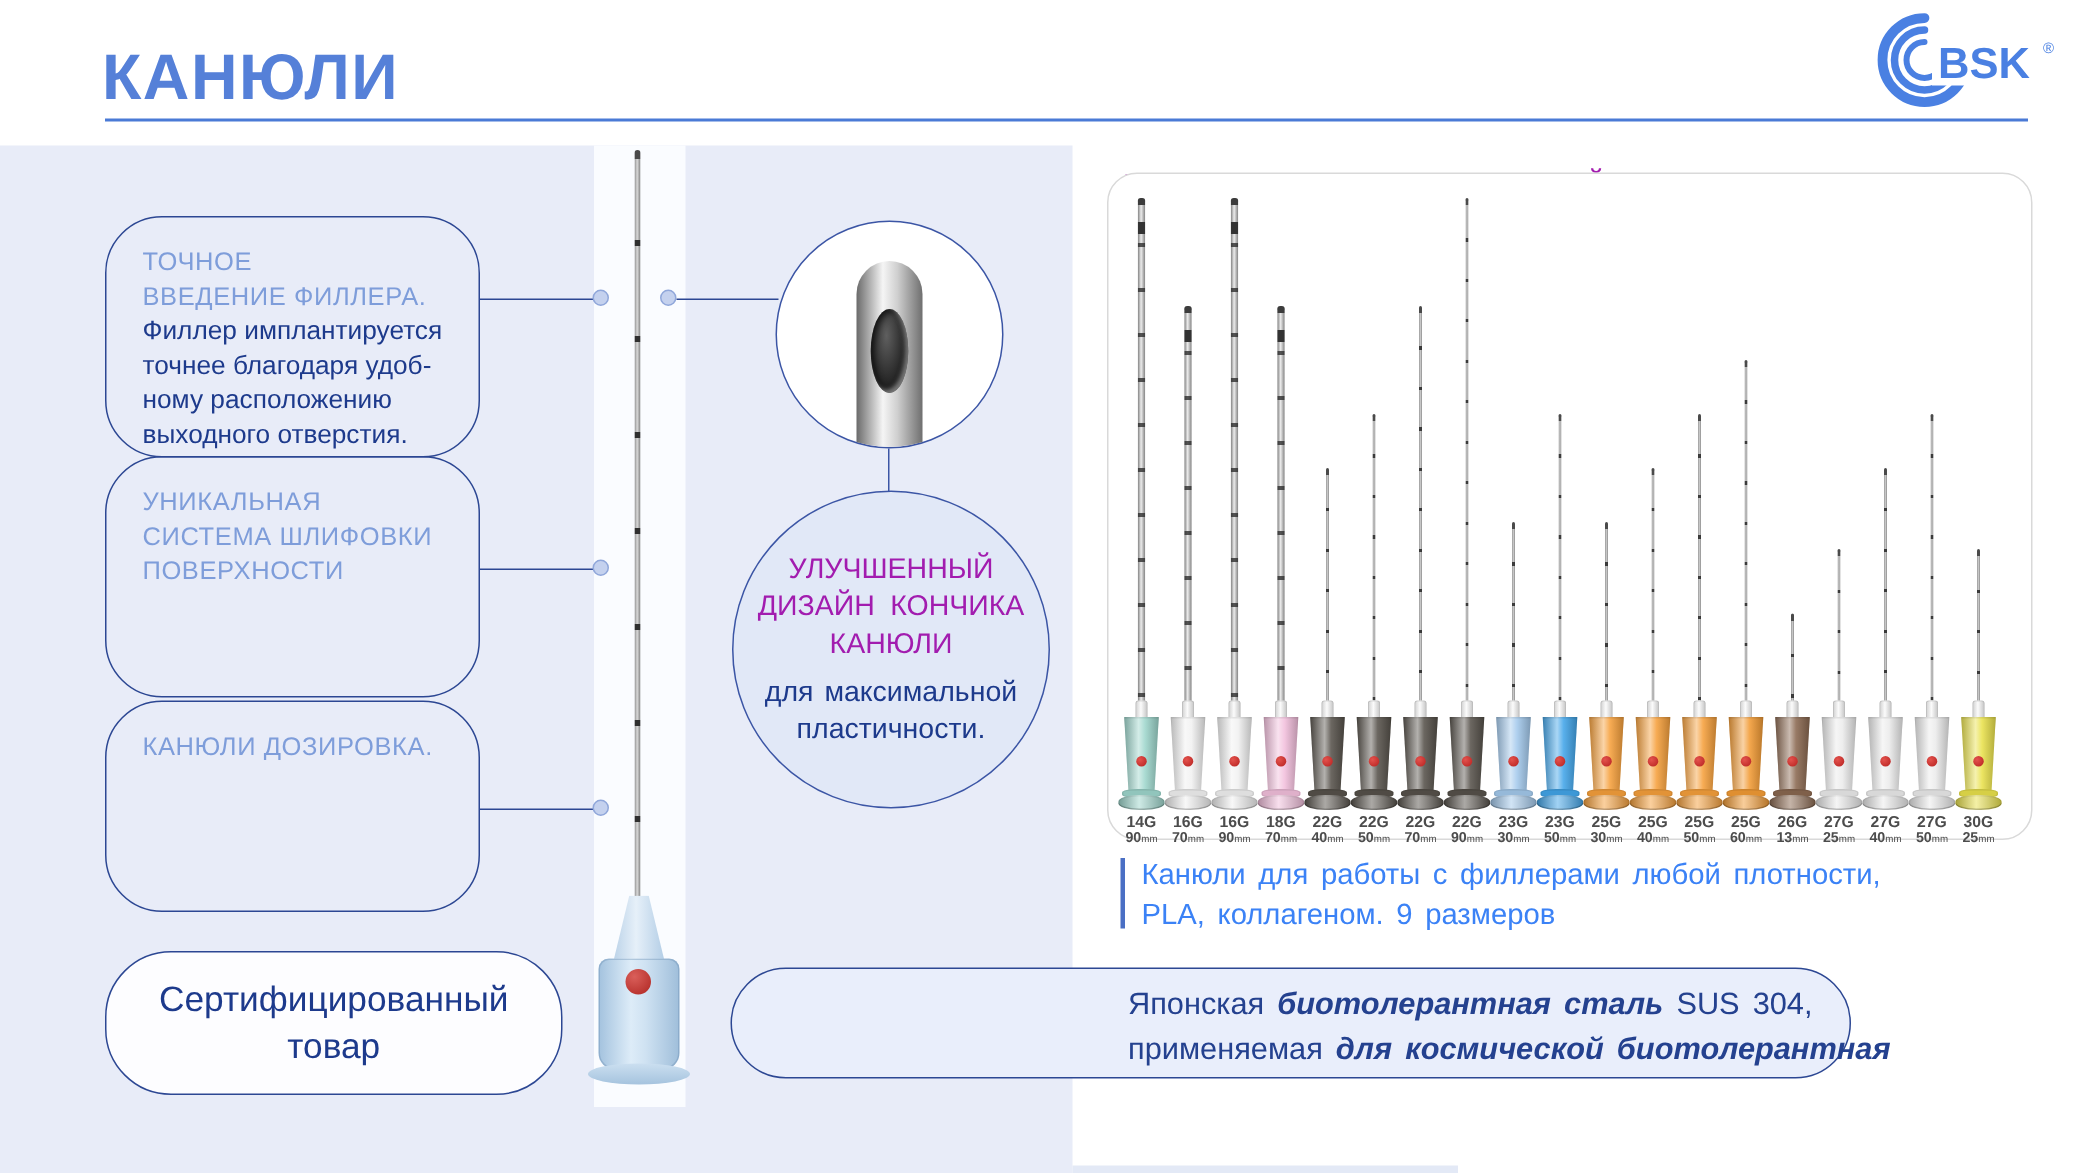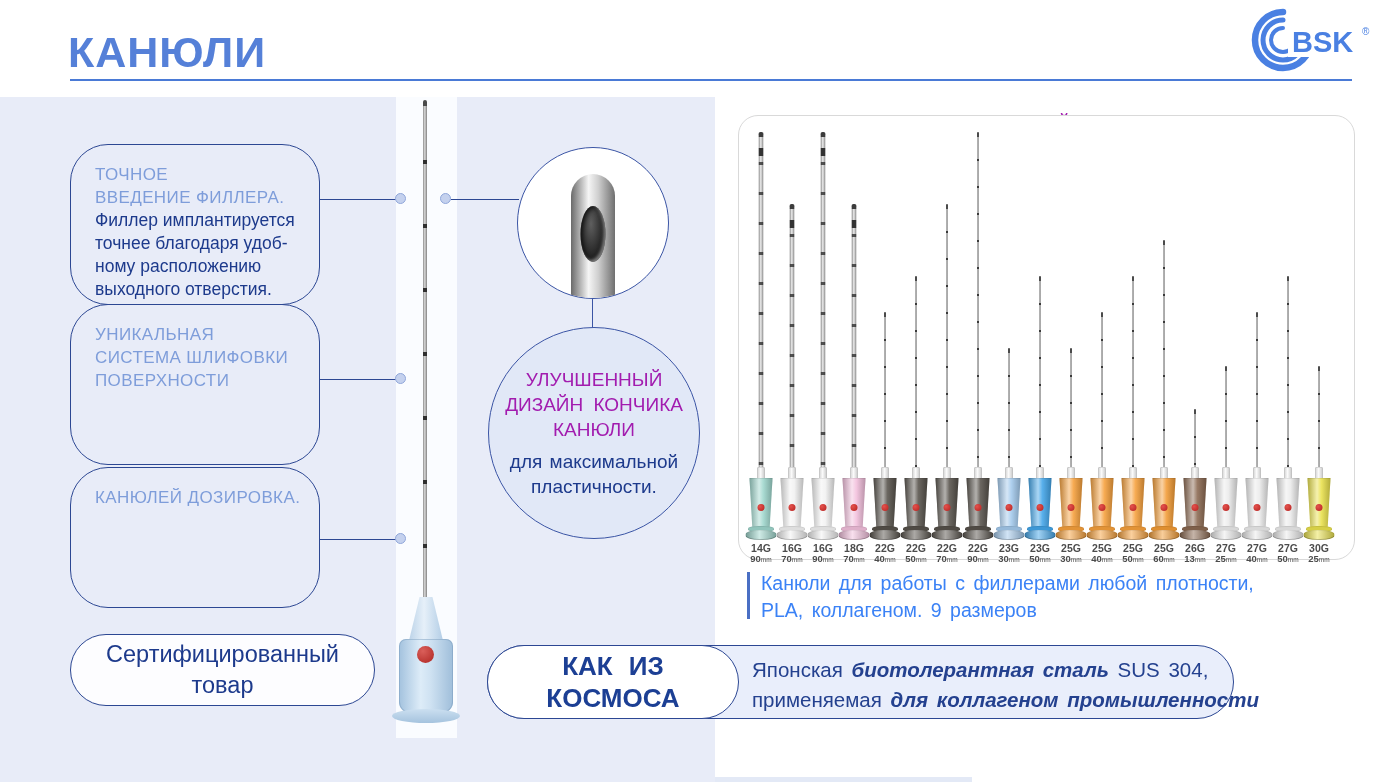--- a/index.html
+++ b/index.html
@@ -55,21 +55,21 @@
   .mag-hole{position:absolute;left:50%;transform:translateX(-50%);top:58px;width:25px;height:56px;border-radius:50%;
     background:radial-gradient(ellipse at 42% 32%,#5f5f5f,#181818 72%);
     box-shadow:inset -2px -2px 3px rgba(200,200,200,.55), inset 2px 2px 4px rgba(0,0,0,.65);}
   .callout{left:488px;top:327px;width:212px;height:212px;border-radius:50%;background:#e1e8f7;
     border:1.6px solid #3b55a5;box-sizing:border-box;display:flex;flex-direction:column;
     align-items:center;justify-content:center;text-align:center;z-index:2;}
   .callout .h{color:#a21caf;font-size:19px;line-height:25px;word-spacing:5px;}
   .callout .b{color:#1d3a8c;font-size:19px;line-height:25px;margin-top:7px;word-spacing:2px;}
 
   
-  .cert{left:70px;top:634px;width:305px;height:72px;border:1.5px solid #2c4793;border-radius:44px;
+  .cert{left:70px;top:634px;width:305px;height:96px;border:1.5px solid #2c4793;border-radius:44px;
     background:#fdfdff;box-sizing:border-box;display:flex;align-items:center;justify-content:center;
     text-align:center;color:#1d3a8c;font-size:23.5px;line-height:31px;}
 
   
   .assort-title{left:745px;top:88px;font-size:19px;letter-spacing:4.5px;color:#a21caf;margin-top:25px;}
   .assort-panel{left:738px;top:115px;width:617px;height:445px;background:#fff;border:1px solid #d9d9d9;
     border-radius:20px;box-sizing:border-box;}
   .cannula{position:absolute;top:0;width:34px;height:450px;}
   .shaft{position:absolute;bottom:98px;left:50%;transform:translateX(-50%);width:2px;border-radius:2px 2px 0 0;
     background:
@@ -134,21 +134,21 @@
   <div class="abs needle-strip"></div>
 
   <div class="abs feat feat-1">
     <div class="fh">ТОЧНОЕ<br>ВВЕДЕНИЕ ФИЛЛЕРА.</div>
     <div class="fb">Филлер имплантируется<br>точнее благодаря удоб-<br>ному расположению<br>выходного отверстия.</div>
   </div>
   <div class="abs feat feat-2">
     <div class="fh">УНИКАЛЬНАЯ<br>СИСТЕМА ШЛИФОВКИ<br>ПОВЕРХНОСТИ</div>
   </div>
   <div class="abs feat feat-3">
-    <div class="fh">КАНЮЛЕЙ ДОЗИРОВКА.</div>
+    <div class="fh">КАНЮЛИ ДОЗИРОВКА.</div>
   </div>
 
   <div class="abs hline" style="left:320px;top:199px;width:78px;"></div>
   <div class="abs dot" style="left:395px;top:193px;"></div>
   <div class="abs dot" style="left:440px;top:193px;"></div>
   <div class="abs hline" style="left:451px;top:199px;width:68px;"></div>
   <div class="abs hline" style="left:320px;top:379px;width:78px;"></div>
   <div class="abs dot" style="left:395px;top:373px;"></div>
   <div class="abs hline" style="left:320px;top:539px;width:78px;"></div>
   <div class="abs dot" style="left:395px;top:533px;"></div>
@@ -425,20 +425,17 @@
           </div>
         </div>
       </div>
   </div>
   <div class="abs caption-bar"></div>
   <div class="abs caption-text">Канюли  для работы  с филлерами  любой  плотности,<br>PLA,  коллагеном.  9 размеров</div>
 
   <div class="abs steel-pill"></div>
   <div class="abs steel-text">
     <div>Японская <b>биотолерантная  сталь</b> SUS 304,</div>
-    <div>применяемая <b>для  коллагеном  промышленности</b></div>
-  </div>
-  <div class="abs badge">
-    <div>КАК ИЗ<br>КОСМОСА</div>
+    <div>применяемая <b>для  космической  биотолерантная</b></div>
   </div>
 
   <div class="abs bottom-strip"></div>
 </div>
 
 </body></html>

